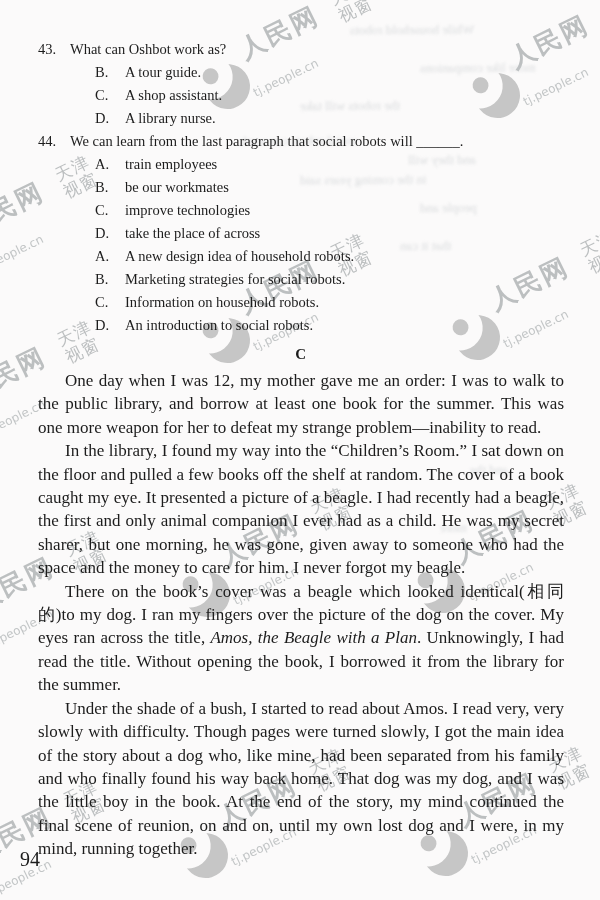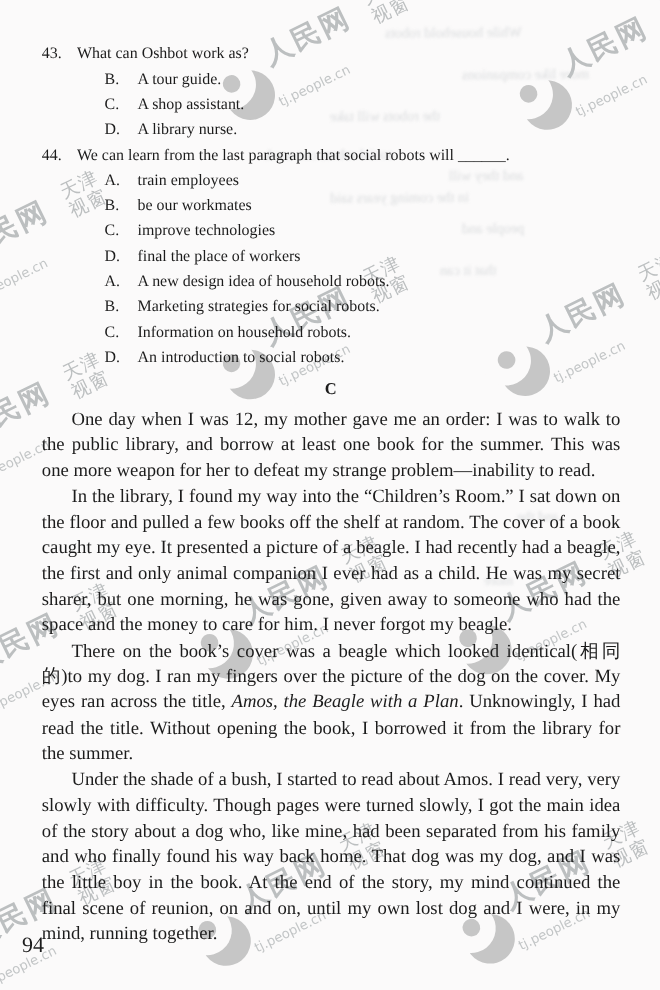--- a/index.html
+++ b/index.html
@@ -159,21 +159,21 @@
           <div class="q-head"><span class="q-num">43.</span><span class="q-text">What can Oshbot work as?</span></div>
           <div class="opt"><span class="opt-letter">B.</span><span class="opt-text">A tour guide.</span></div>
           <div class="opt"><span class="opt-letter">C.</span><span class="opt-text">A shop assistant.</span></div>
           <div class="opt"><span class="opt-letter">D.</span><span class="opt-text">A library nurse.</span></div>
         </div>
         <div class="question">
           <div class="q-head"><span class="q-num">44.</span><span class="q-text">We can learn from the last paragraph that social robots will ______.</span></div>
           <div class="opt"><span class="opt-letter">A.</span><span class="opt-text">train employees</span></div>
           <div class="opt"><span class="opt-letter">B.</span><span class="opt-text">be our workmates</span></div>
           <div class="opt"><span class="opt-letter">C.</span><span class="opt-text">improve technologies</span></div>
-          <div class="opt"><span class="opt-letter">D.</span><span class="opt-text">final the place of workers</span></div>
+          <div class="opt"><span class="opt-letter">D.</span><span class="opt-text">take the place of across</span></div>
         </div>
         <div class="question">
           <div class="opt"><span class="opt-letter">A.</span><span class="opt-text">A new design idea of household robots.</span></div>
           <div class="opt"><span class="opt-letter">B.</span><span class="opt-text">Marketing strategies for social robots.</span></div>
           <div class="opt"><span class="opt-letter">C.</span><span class="opt-text">Information on household robots.</span></div>
           <div class="opt"><span class="opt-letter">D.</span><span class="opt-text">An introduction to social robots.</span></div>
         </div>
       </div>
     <div class="section-head">C</div>
     <div class="passage" id="passage">

